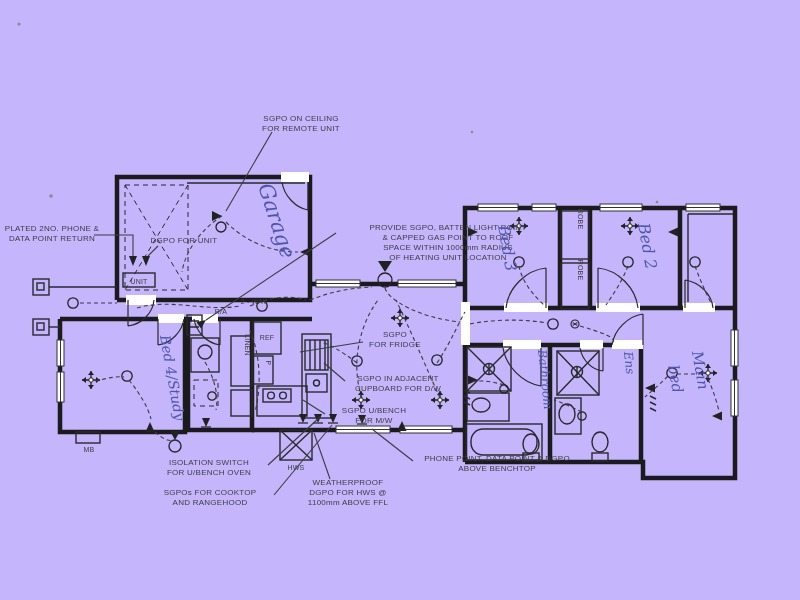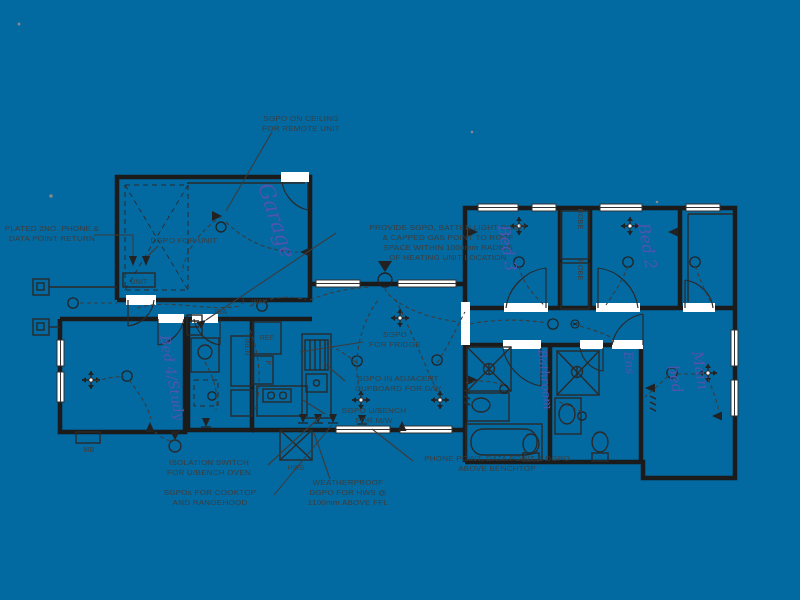--- a/index.html
+++ b/index.html
@@ -1,16 +1,16 @@
 <!DOCTYPE html>
 <html><head>
 <meta charset="utf-8">
 <style>
   html,body{margin:0;padding:0;background:#fff;}
-  .stage{position:relative;width:800px;height:600px;background:#0369a1;overflow:hidden;
+  .stage{position:relative;width:800px;height:600px;background:#c4b5fd;overflow:hidden;
          font-family:"Liberation Sans",sans-serif;}
   svg{position:absolute;left:0;top:0;}
   .wall{fill:none;stroke:#1b1b1b;stroke-width:4.5;stroke-linecap:butt;}
   .thinline{fill:none;stroke:#2a2a2a;stroke-width:1.4;}
   .fixture{fill:none;stroke:#2a2a2a;stroke-width:1.4;}
   .dashbox{fill:none;stroke:#2a2a2a;stroke-width:1;stroke-dasharray:5 4;}
   .wire{fill:none;stroke:#3c3c3c;stroke-width:1.1;stroke-dasharray:4 3;}
   .leader{fill:none;stroke:#3c3c3c;stroke-width:1.1;}
   .gap{fill:#ffffff;stroke:none;}
   .arc{fill:none;stroke:#2a2a2a;stroke-width:1.2;}

